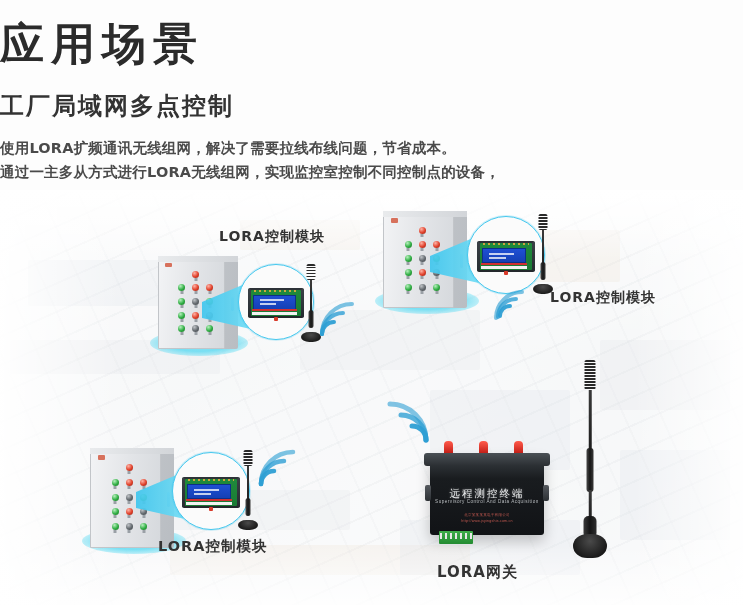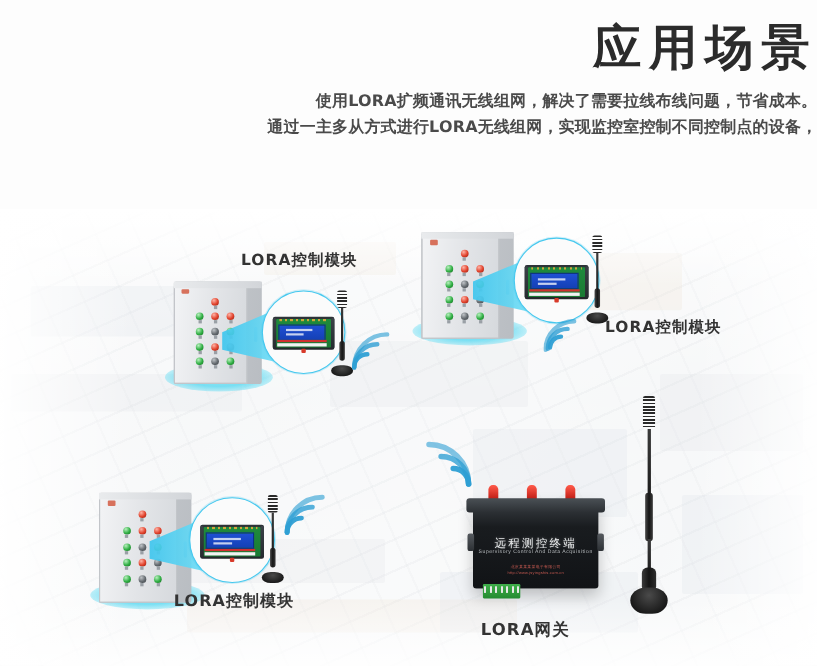--- a/index.html
+++ b/index.html
@@ -49,21 +49,21 @@
   .bg-fade-left{
     position:absolute;left:0;top:190px;width:120px;height:415px;
     background:linear-gradient(90deg,rgba(255,255,255,.95) 0%, rgba(255,255,255,0) 100%);
   }
   .bg-fade-right{
     position:absolute;right:0;top:190px;width:110px;height:415px;
     background:linear-gradient(270deg,rgba(255,255,255,.9) 0%, rgba(255,255,255,0) 100%);
   }
 
   
-  .header { position:absolute; left:0; top:0; width:743px; text-align:right; }
+  .header { position:absolute; left:0; top:0; width:743px; text-align:left; }
   .title {
     font-size:44px; font-weight:bold; color:#2b2b2b;
     letter-spacing:7px; line-height:1; padding-top:22px;
     font-family:"DejaVu Sans","Liberation Sans",sans-serif;
   }
   .subtitle {
     font-size:24px; font-weight:bold; color:#333333;
     letter-spacing:2px; margin-top:24px;
     font-family:"DejaVu Sans","Liberation Sans",sans-serif;
   }
@@ -275,20 +275,21 @@
     <div class="bg-blob warm" style="left:170px; top:355px; width:300px;height:30px;"></div>
     <div class="bg-blob cool" style="left:400px; top:330px; width:180px;height:55px;"></div>
   </div>
   <div class="bg-fade-top"></div>
   <div class="bg-fade-bottom"></div>
   <div class="bg-fade-left"></div>
   <div class="bg-fade-right"></div>
 
   <div class="header">
     <div class="title">应用场景</div>
+    <div class="subtitle">工厂局域网多点控制</div>
     <div class="desc">
       <div>使用LORA扩频通讯无线组网，解决了需要拉线布线问题，节省成本。</div>
       <div>通过一主多从方式进行LORA无线组网，实现监控室控制不同控制点的设备，</div>
     </div>
   </div>
 
   <div class="ellipse-shadow" style="left:150px; top:330px; width:98px; height:26px; opacity:.85;"></div>
 
   <div class="cabinet" style="left:158px; top:256px; width:80px; height:93px;">
     <div class="cab-side"></div>

